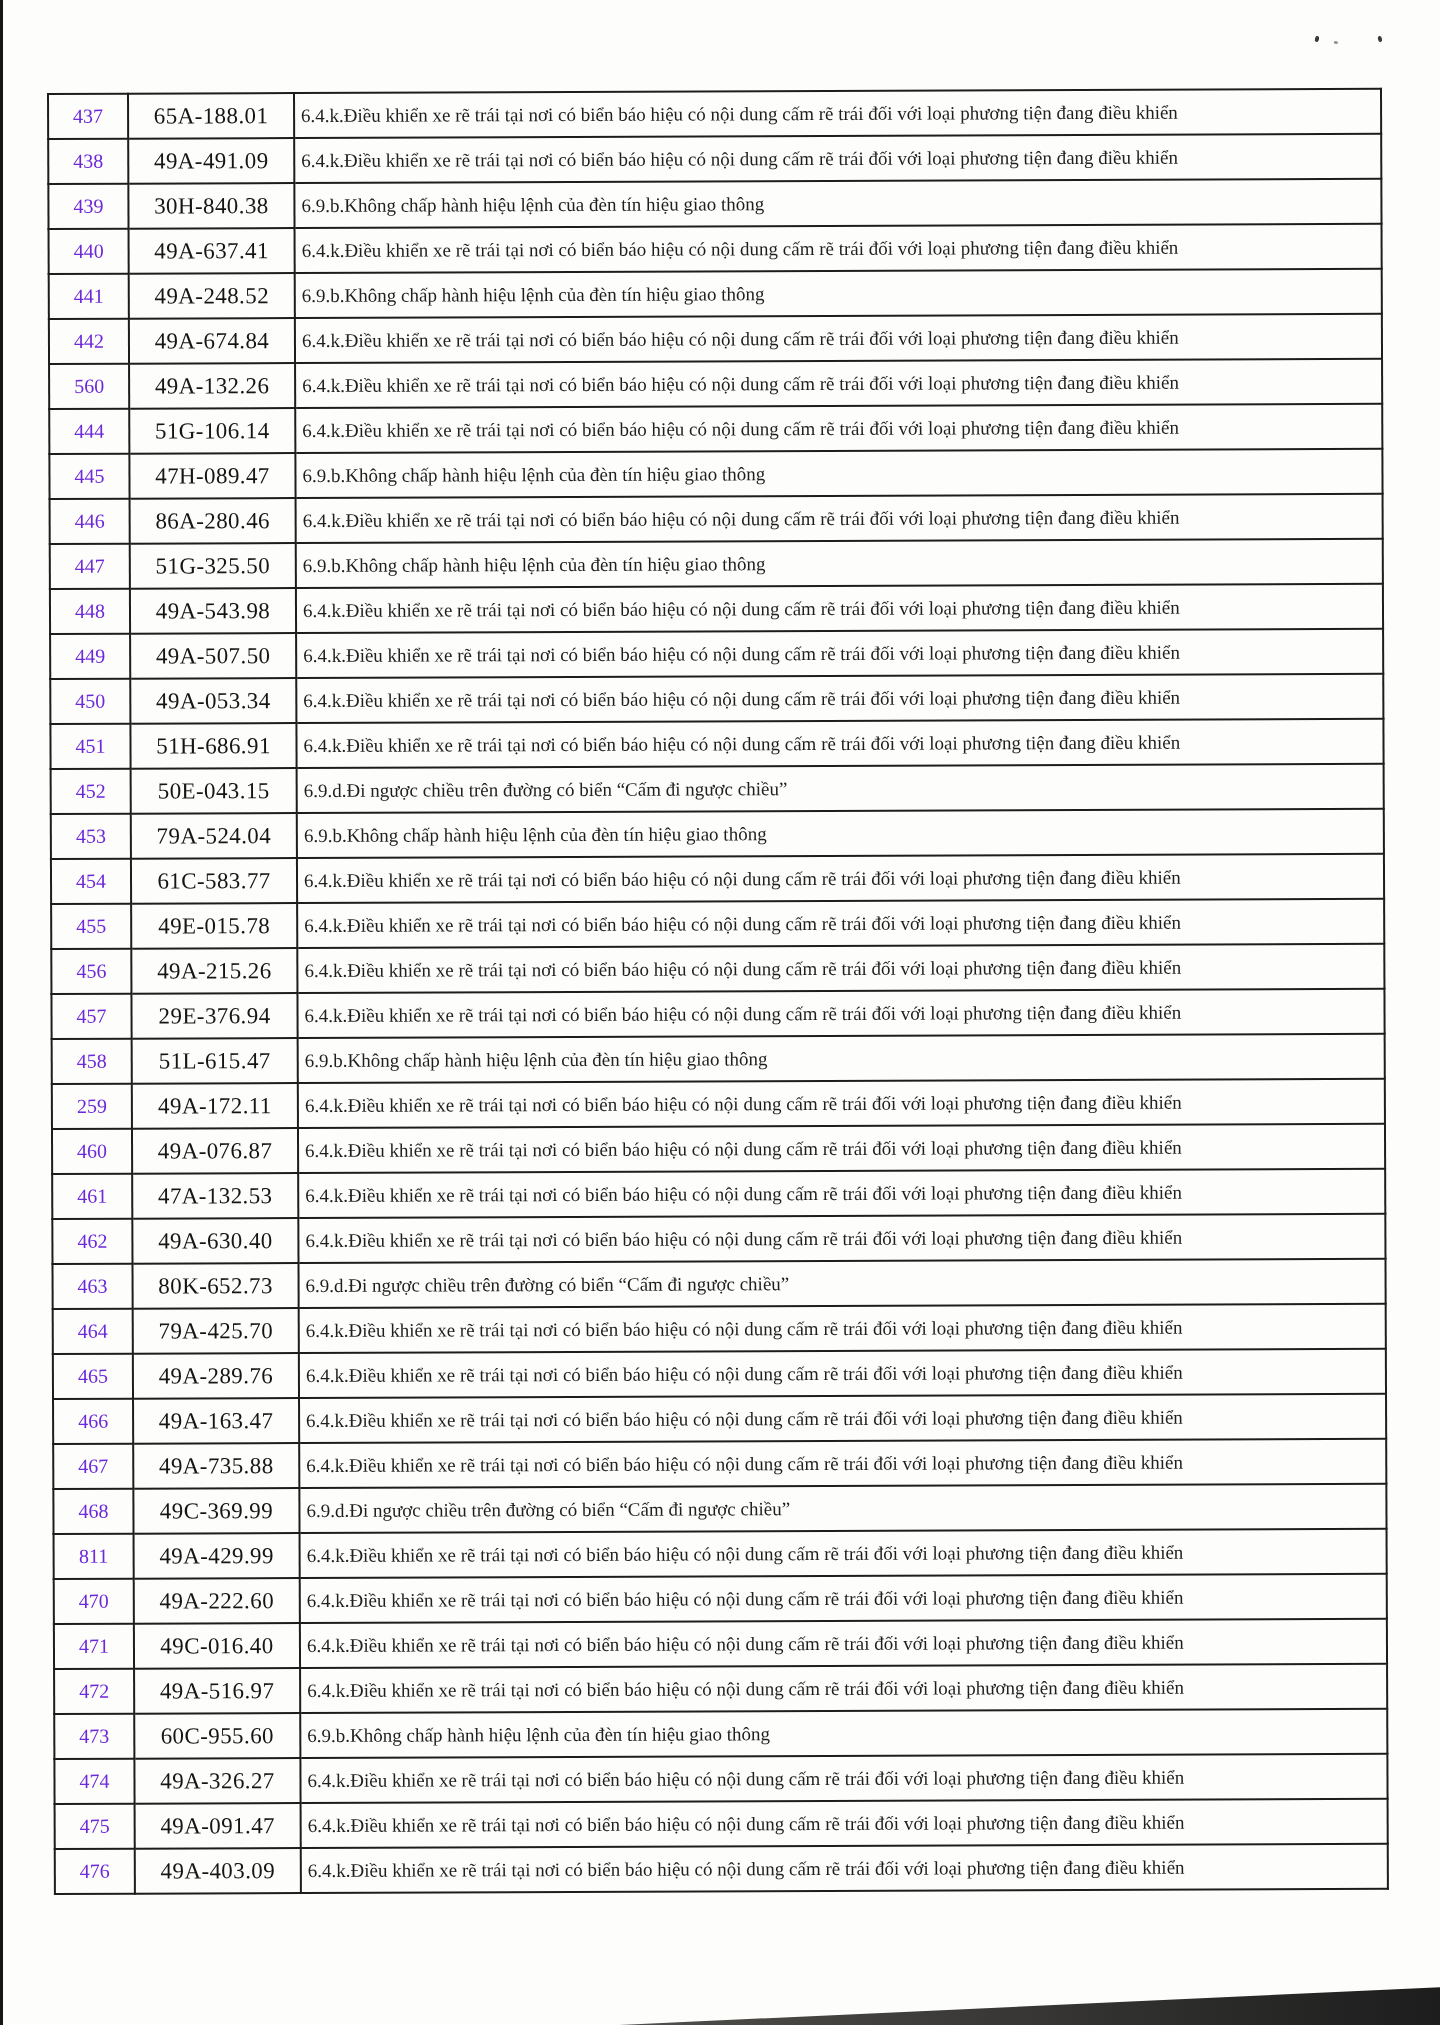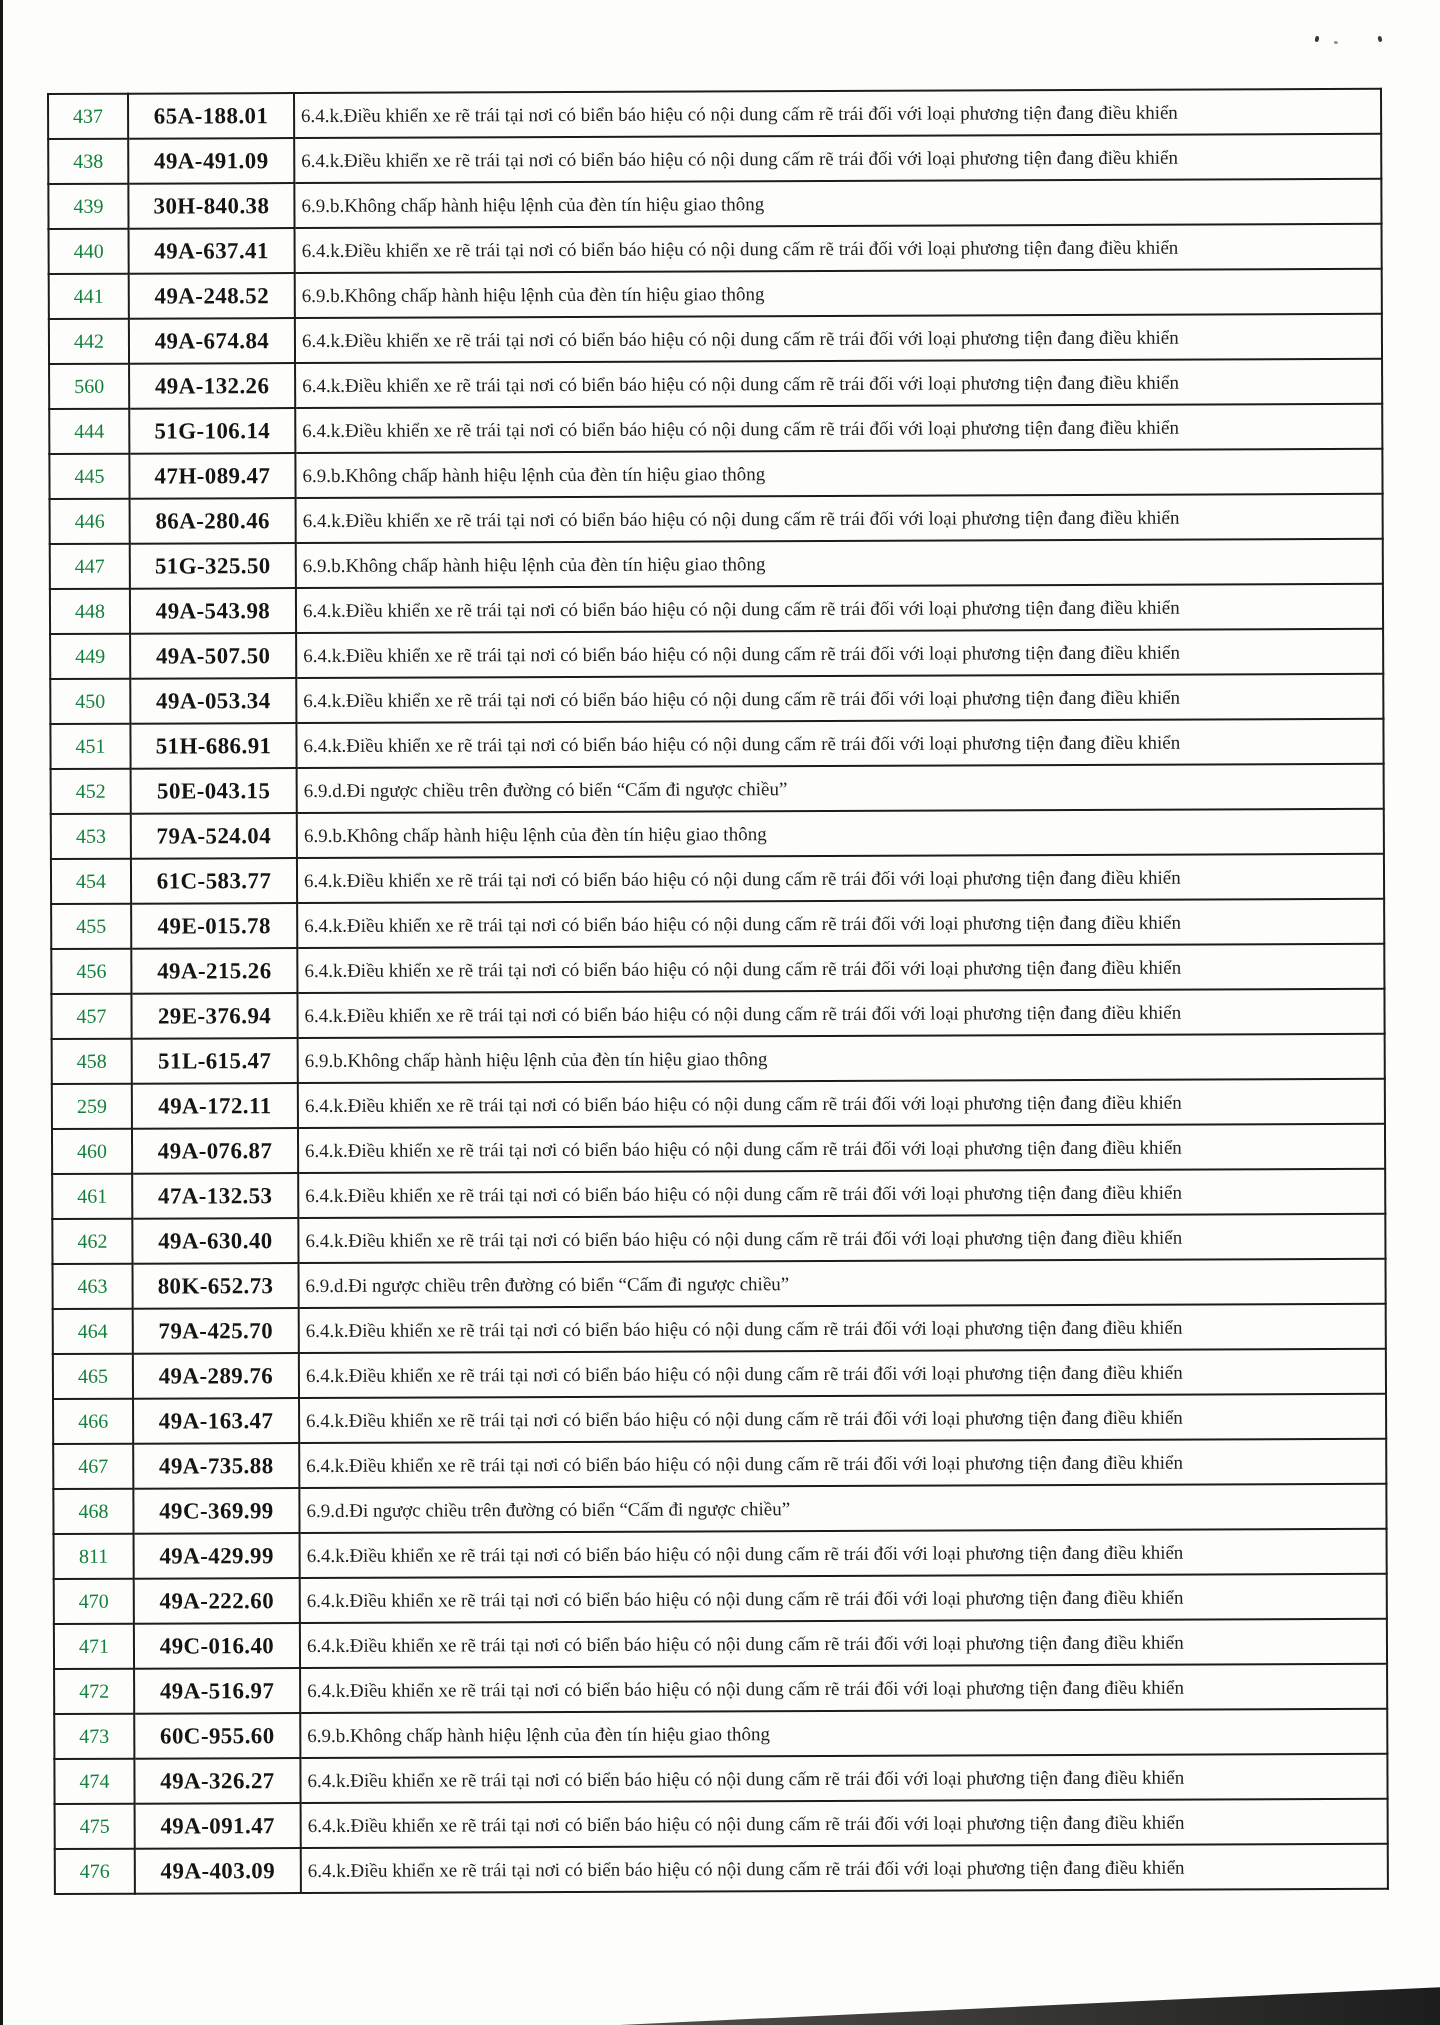--- a/index.html
+++ b/index.html
@@ -39,22 +39,22 @@
     transform:rotate(-0.22deg);
     transform-origin:top left;
   }
   table.report td {
     border:2px solid #1d1d1d;
     height:45px;
     vertical-align:middle;
     white-space:nowrap;
     overflow:hidden;
   }
-  td.no    { width:80px;  text-align:center; font-size:20px; color:#15803d; }
-  td.plate { width:166px; text-align:center; font-size:23px; font-weight:bold; letter-spacing:.4px; color:#151515; }
+  td.no    { width:80px;  text-align:center; font-size:20px; color:#6d28d9; }
+  td.plate { width:166px; text-align:center; font-size:23px; font-weight:normal; letter-spacing:.4px; color:#151515; }
   td.violation { font-size:19px; padding:0 4px 0 6px; color:#1e1e1e; }
 </style>
 </head>
 <body>
 
 <div class="page">
   <div class="edge-line-left"></div>
   <span class="speckle s1"></span>
   <span class="speckle s2"></span>
   <span class="speckle s3"></span>

